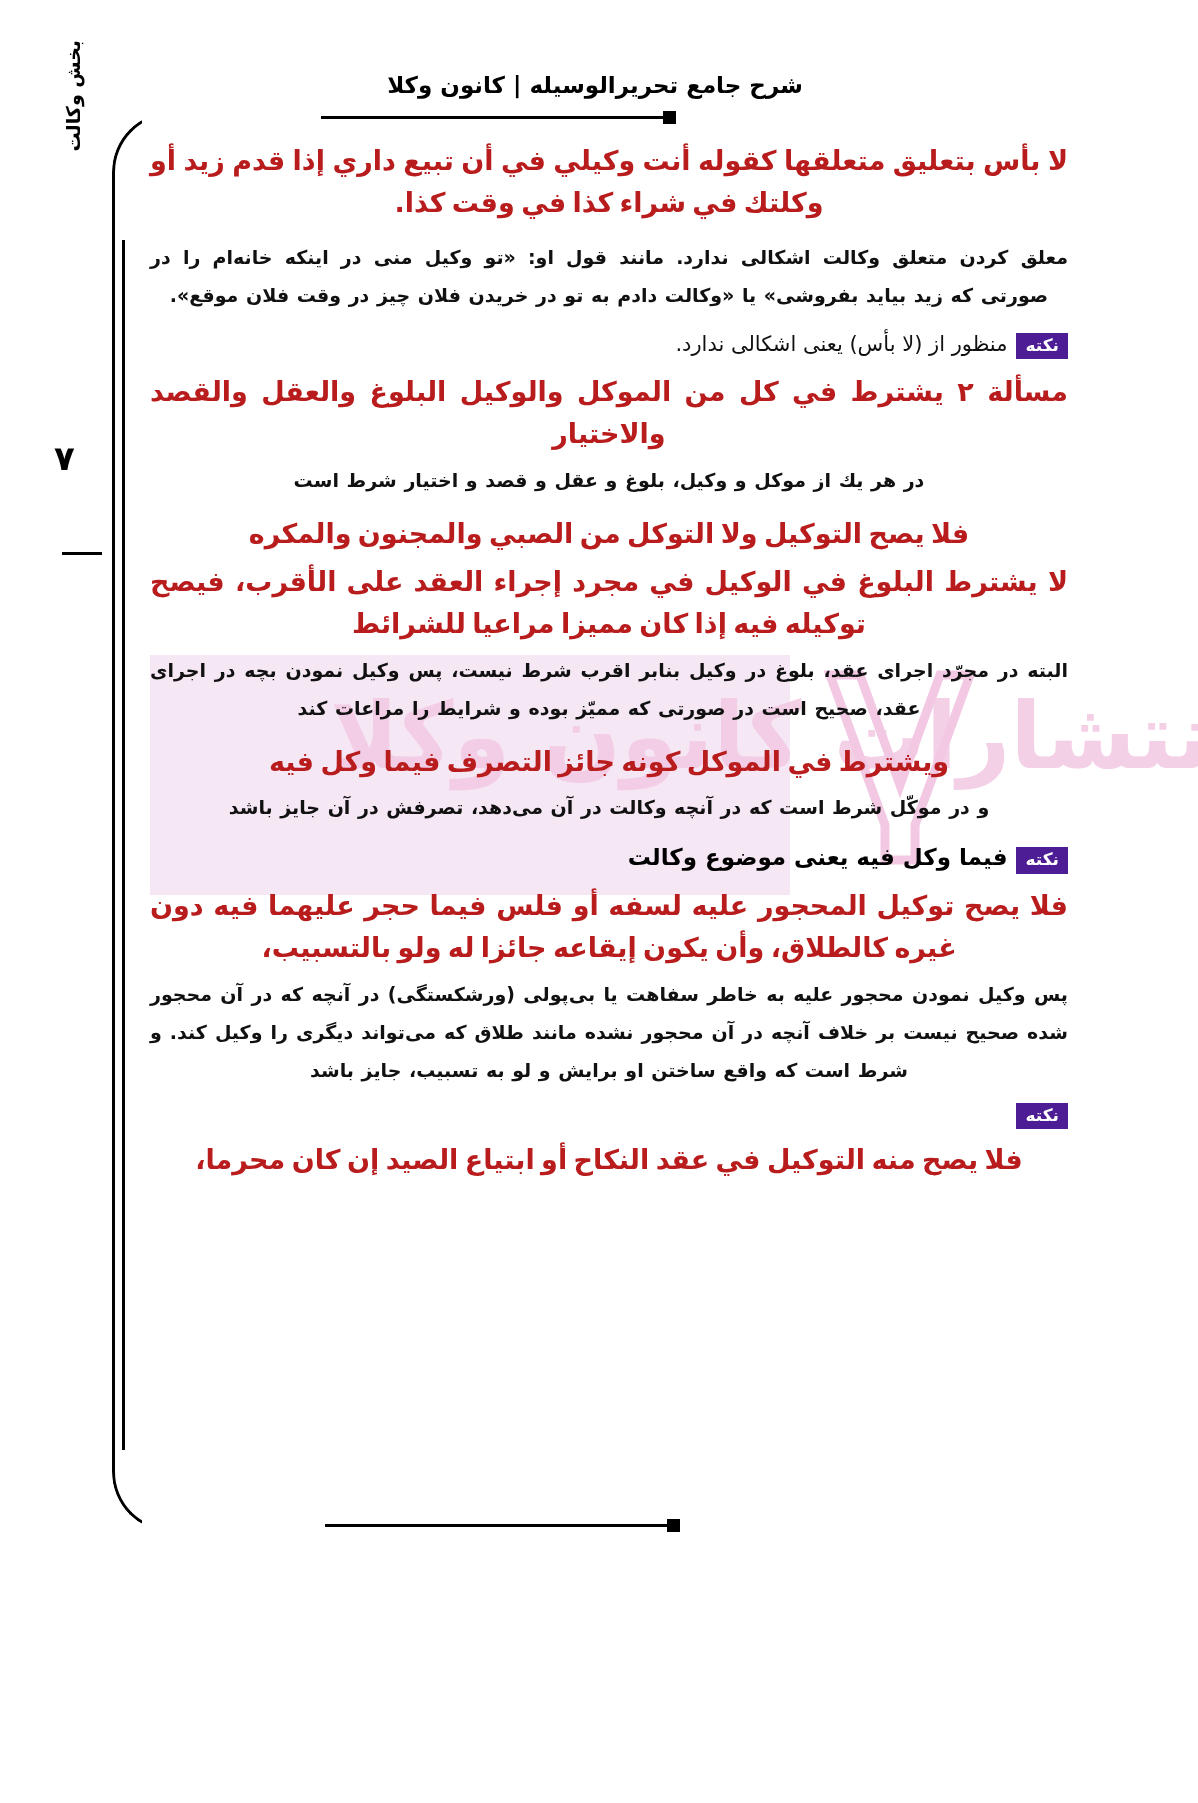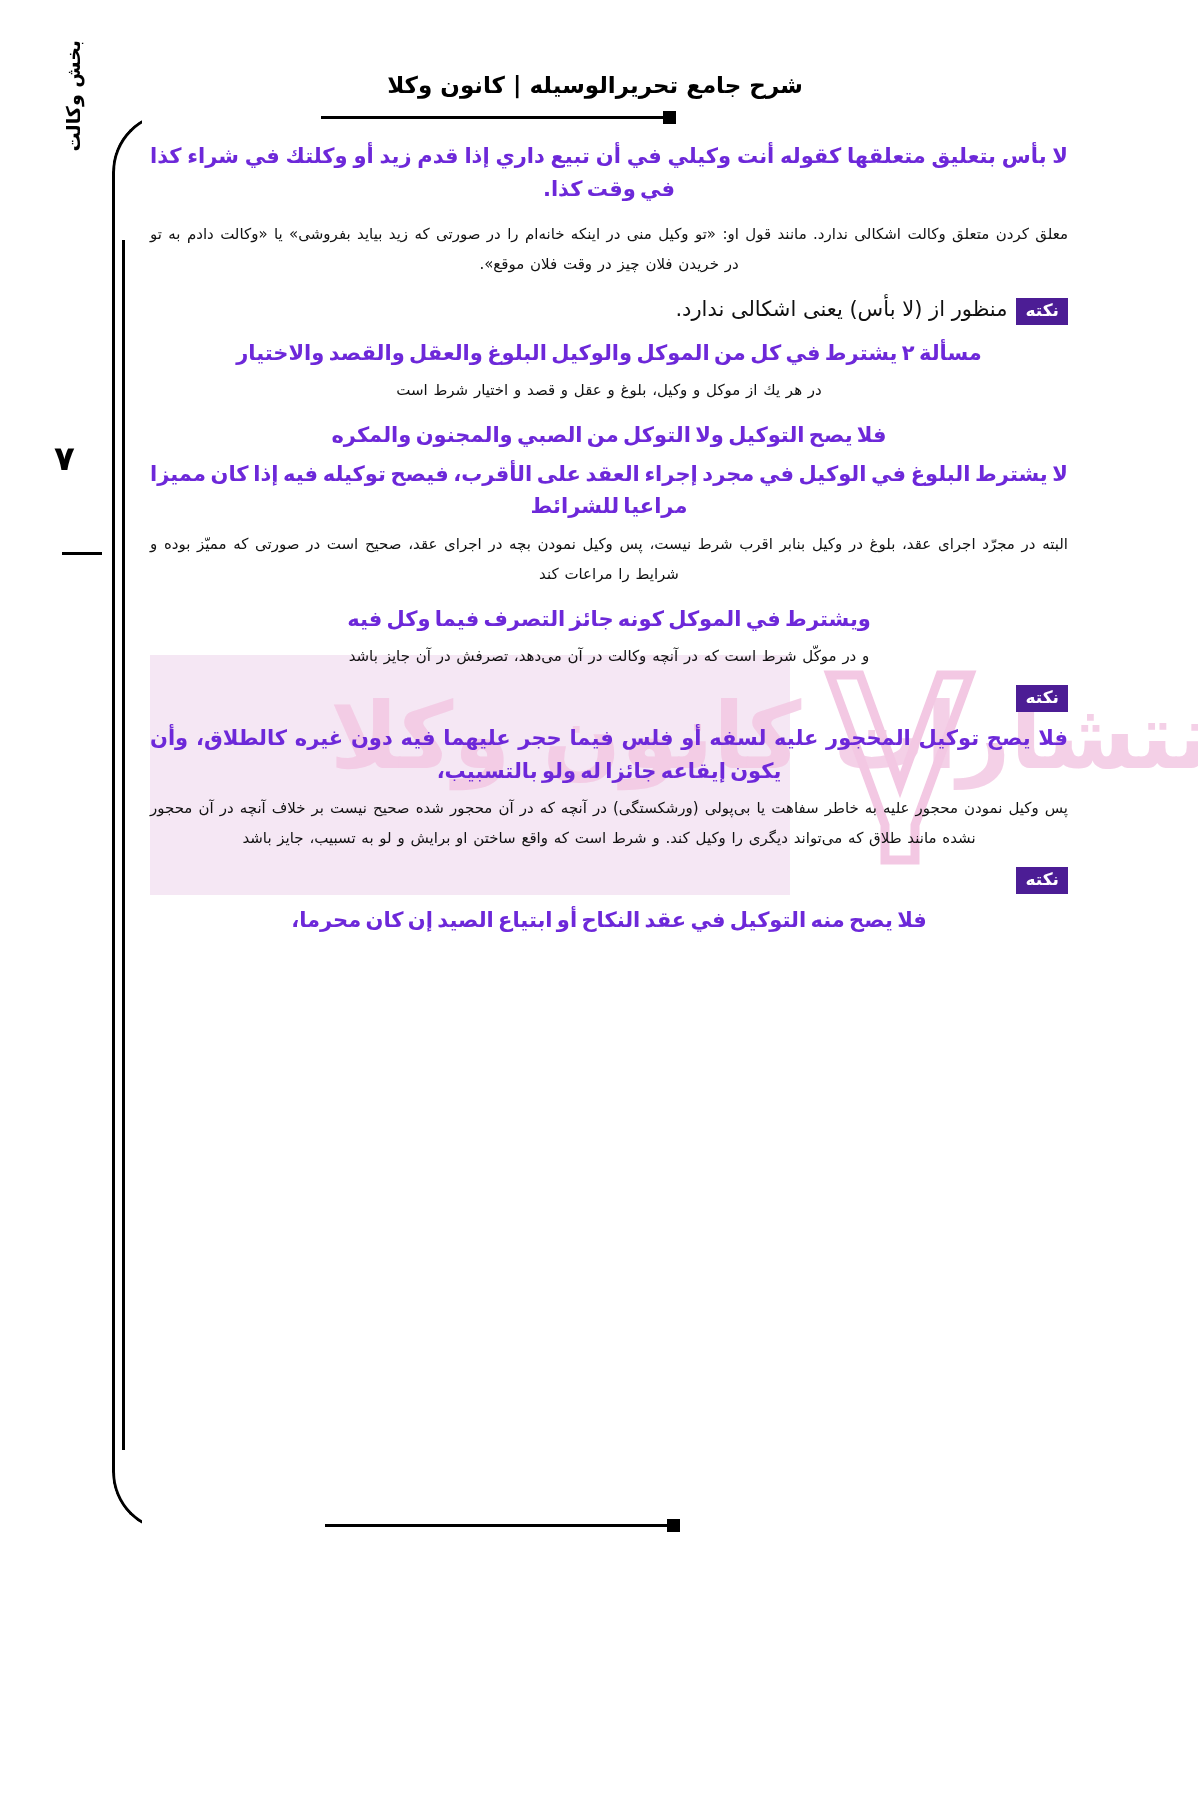--- a/index.html
+++ b/index.html
@@ -178,36 +178,36 @@
 
   .line {
     color: #111;
     margin: 0;
     padding: 0;
   }
 
   
   .ar {
     font-family: "DejaVu Sans", sans-serif;
-    font-size: 21px;
+    font-size: 27px;
     font-weight: bold;
     line-height: 1.55;
     text-align: justify;
     text-align-last: center;
     letter-spacing: -1.2px;
     word-spacing: -3px;
     margin: 0 0 4px 0;
-    color: #6d28d9;
+    color: #b91c1c;
   }
 
   
   .fa {
     font-family: "DejaVu Sans", sans-serif;
-    font-size: 15px;
-    font-weight: normal;
+    font-size: 19px;
+    font-weight: bold;
     line-height: 2.0;
     text-align: justify;
     text-align-last: center;
     letter-spacing: 0px;
     word-spacing: 1px;
     margin: 0 0 8px 0;
     color: #111;
   }
 
   .block { margin-bottom: 14px; }
@@ -297,20 +297,21 @@
     <p class="line ar block-tight">لا يشترط البلوغ في الوكيل في مجرد إجراء العقد على الأقرب، فيصح توكيله فيه إذا كان مميزا مراعيا للشرائط</p>
 
     <p class="line fa block">البته در مجرّد اجراى عقد، بلوغ در وكيل بنابر اقرب شرط نيست، پس وكيل نمودن بچه در اجراى عقد، صحيح است در صورتى كه مميّز بوده و شرايط را مراعات كند</p>
 
     <p class="line ar block-tight">ويشترط في الموكل كونه جائز التصرف فيما وكل فيه</p>
 
     <p class="line fa block">و در موكّل شرط است كه در آنچه وكالت در آن مى‌دهد، تصرفش در آن جايز باشد</p>
 
     <div class="note-row">
       <span class="note-badge">نكته</span>
+      <span class="note-text-ar">فيما وكل فيه يعنى موضوع وكالت</span>
     </div>
 
     <p class="line ar block-tight">فلا يصح توكيل المحجور عليه لسفه أو فلس فيما حجر عليهما فيه دون غيره كالطلاق، وأن يكون إيقاعه جائزا له ولو بالتسبيب،</p>
 
     <p class="line fa block">پس وكيل نمودن محجور عليه به خاطر سفاهت يا بى‌پولى (ورشكستگى) در آنچه كه در آن محجور شده صحيح نيست بر خلاف آنچه در آن محجور نشده مانند طلاق كه مى‌تواند ديگرى را وكيل كند. و شرط است كه واقع ساختن او برايش و لو به تسبيب، جايز باشد</p>
 
     <div class="note-row">
       <span class="note-badge">نكته</span>
     </div>
 

